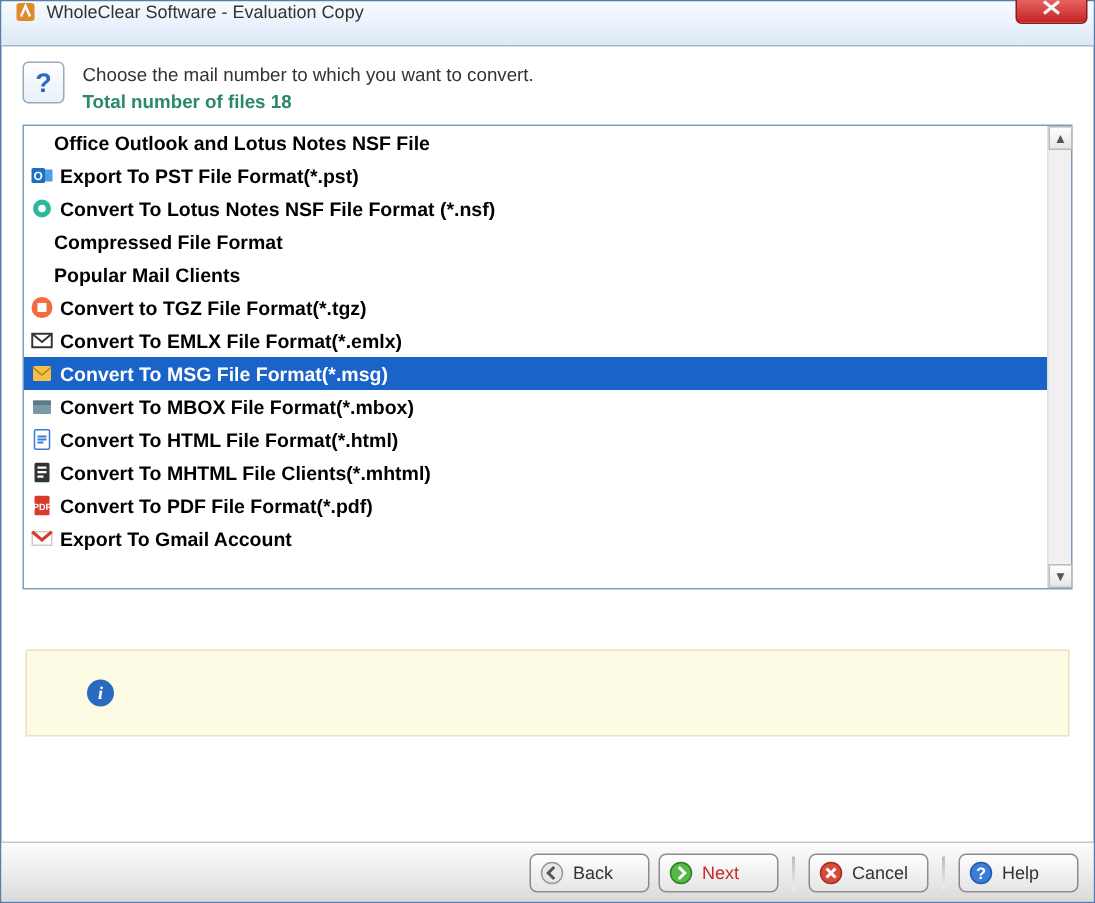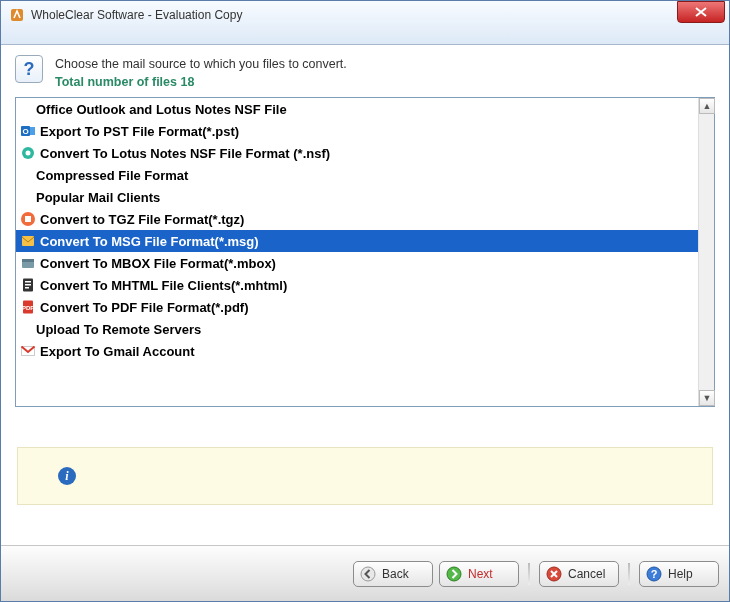--- a/index.html
+++ b/index.html
@@ -1,18 +1,18 @@
 <!DOCTYPE html>
 <html><head>
 <meta charset="utf-8">
 <style>
   * { margin: 0; padding: 0; box-sizing: border-box; font-family: "Segoe UI", Tahoma, sans-serif; }
   body { background: #fff; width: 730px; height: 602px; overflow: hidden; }
   .window { width: 730px; height: 602px; border: 1px solid #5a7ca8; background: #fff; display: flex; flex-direction: column; }
-  .titlebar { height: 44px; background: linear-gradient(#f7fbff, #dde9f7); display: flex; align-items: center; padding: 0 4px 16px 8px; border-bottom: 1px solid #a8b8cc; position: relative; }
+  .titlebar { height: 30px; background: linear-gradient(#f7fbff, #dde9f7); display: flex; align-items: center; padding: 0 4px 16px 8px; border-bottom: 1px solid #a8b8cc; position: relative; }
   .titlebar-icon { width: 16px; height: 16px; margin-right: 6px; display:flex; align-items:center; justify-content:center;}
   .titlebar-title { font-size: 12px; color: #333; flex: 1; }
   .titlebar-close { width: 48px; height: 22px; background: linear-gradient(#e77,#c62323); border: 1px solid #8b1a1a; border-radius: 0 0 4px 4px; display:flex; align-items:center; justify-content:center; color:#fff; font-weight:bold; font-size:13px; margin-top:-6px;}
   .titlebar-close svg { display:block; }
   .header-strip { display:flex; align-items:flex-start; padding:10px 14px 6px 14px; }
   .header-icon { width:28px; height:28px; border:1px solid #9ab; border-radius:4px; display:flex; align-items:center; justify-content:center; background:linear-gradient(#fff,#e8f0fa); margin-right:12px; color:#2a6bbf; font-weight:bold; font-size:18px;}
   .header-text { font-size:12.5px; color:#333; line-height:1.45; }
   .header-text .count-line { color:#2a8a66; font-weight:bold; }
   .content-wrap { flex:1; padding: 0 14px 0 14px; display:flex; flex-direction:column; }
   .listbox { border:1px solid #7f9db9; background:#fff; height:310px; position:relative; }
@@ -21,21 +21,21 @@
   .scroll-btn { width:16px; height:16px; background:linear-gradient(#fefefe,#e6e6e6); border:1px solid #bbb; display:flex; align-items:center; justify-content:center; font-size:9px; color:#555;}
   .scroll-btn.up{ position:absolute; top:0;}
   .scroll-btn.down{ position:absolute; bottom:0;}
   .row { height:22px; display:flex; align-items:center; padding:0 14px 0 4px; font-size:13px; color:#000; white-space:nowrap; }
   .row.header { font-weight:bold; padding-left:20px;}
   .row .icon { width:16px; height:16px; margin-right:4px; display:flex; align-items:center; justify-content:center; flex-shrink:0;}
   .row.selected { background:#1a63c8; color:#fff; }
   .row.item { font-weight:bold; cursor:default;}
   .info-box { margin: 40px 2px 0 2px; background:#fdfbe3; border:1px solid #e8e4c0; height:58px; display:flex; align-items:center; padding:0 20px 0 40px; font-size:13px; color:#333;}
   .info-box .iicon { width:18px; height:18px; border-radius:50%; background:#2a6bbf; color:#fff; font-weight:bold; font-family:Georgia,serif; font-style:italic; font-size:12px; display:flex; align-items:center; justify-content:center; margin-right:24px;}
-  .button-bar { height:56px; border-top:1px solid #c6c6c6; background:linear-gradient(#fdfdfd,#e9e9e9 60%,#dadada); display:flex; align-items:center; justify-content:flex-end; padding:0 10px; gap:6px;}
+  .button-bar { height:40px; border-top:1px solid #c6c6c6; background:linear-gradient(#fdfdfd,#e9e9e9 60%,#dadada); display:flex; align-items:center; justify-content:flex-end; padding:0 10px; gap:6px;}
   .btn { height:26px; min-width:80px; padding:0 10px 0 6px; border:1px solid #8c8c8c; border-radius:5px; background:linear-gradient(#fefefe,#e5e5e5); display:flex; align-items:center; gap:6px; font-size:12px; color:#333; cursor:default;}
   .btn .bicon { width:16px; height:16px; display:flex; align-items:center; justify-content:center;}
   .btn.next .label{ color:#c52b2b; font-weight:normal;}
   .sep { width:2px; height:22px; background:linear-gradient(#bbb,#eee); margin:0 3px;}
 </style>
 </head>
 <body>
 
 <div class="window">
   <div class="titlebar">
@@ -49,21 +49,21 @@
     <div class="titlebar-close">
       <svg width="12" height="10" viewBox="0 0 12 10">
           <path d="M1 1 L11 9 M11 1 L1 9" stroke="#fff" stroke-width="2"></path>
         </svg>
     </div>
   </div>
 
   <div class="header-strip">
     <div class="header-icon">?</div>
     <div class="header-text">
-      <div>Choose the mail source to which you files to convert.</div>
+      <div>Choose the mail number to which you want to convert.</div>
       <div class="count-line">
         <span>Total number of files </span><span>18</span>
       </div>
     </div>
   </div>
 
   <div class="content-wrap">
     <div class="listbox">
       <div class="list-inner" id="list-inner">
           <div class="row header">Office Outlook and Lotus Notes NSF File</div>
@@ -90,37 +90,55 @@
           <div class="row header">Popular Mail Clients</div>
           <div class="row item">
             <span class="icon">
               <svg width="16" height="16" viewBox="0 0 16 16">
                 <circle cx="8" cy="8" r="7" fill="#f26b3a"></circle>
                 <rect x="5" y="5" width="6" height="6" fill="#fff"></rect>
               </svg>
             </span>
             <span>Convert to TGZ File Format(*.tgz)</span>
           </div>
+          <div class="row item">
+            <span class="icon">
+              <svg width="16" height="16" viewBox="0 0 16 16">
+                <rect x="1.5" y="3.5" width="13" height="9" fill="none" stroke="#333" stroke-width="1.3"></rect>
+                <path d="M1.5 3.5 L8 9 L14.5 3.5" fill="none" stroke="#333" stroke-width="1.3"></path>
+              </svg>
+            </span>
+            <span>Convert To EMLX File Format(*.emlx)</span>
+          </div>
           <div class="row item selected">
             <span class="icon">
               <svg width="16" height="16" viewBox="0 0 16 16">
                 <rect x="2" y="3" width="12" height="10" rx="1" fill="#f4c048"></rect>
                 <path d="M2 4 L8 9 L14 4" stroke="#b57f12" fill="none"></path>
               </svg>
             </span>
             <span>Convert To MSG File Format(*.msg)</span>
           </div>
           <div class="row item">
             <span class="icon">
               <svg width="16" height="16" viewBox="0 0 16 16">
                 <rect x="2" y="4" width="12" height="9" rx="1" fill="#7a9aa8"></rect>
                 <rect x="2" y="4" width="12" height="3" fill="#5c7a88"></rect>
               </svg>
             </span>
             <span>Convert To MBOX File Format(*.mbox)</span>
+          </div>
+          <div class="row item">
+            <span class="icon">
+              <svg width="16" height="16" viewBox="0 0 16 16">
+                <rect x="3" y="1.5" width="10" height="13" rx="1" fill="#fff" stroke="#3a7bd5"></rect>
+                <path d="M5 6h6M5 8h6M5 10h4" stroke="#3a7bd5" stroke-width="1.2"></path>
+              </svg>
+            </span>
+            <span>Convert To HTML File Format(*.html)</span>
           </div>
           <div class="row item">
             <span class="icon">
               <svg width="16" height="16" viewBox="0 0 16 16">
                 <rect x="3" y="1.5" width="10" height="13" rx="1" fill="#333"></rect>
                 <rect x="5" y="4" width="6" height="1.5" fill="#fff"></rect>
                 <rect x="5" y="7" width="6" height="1.5" fill="#fff"></rect>
                 <rect x="5" y="10" width="4" height="1.5" fill="#fff"></rect>
               </svg>
             </span>
@@ -128,21 +146,20 @@
           </div>
           <div class="row item">
             <span class="icon">
               <svg width="16" height="16" viewBox="0 0 16 16">
                 <rect x="3" y="1.5" width="10" height="13" rx="1" fill="#d93a2b"></rect>
                 <text x="8" y="11" text-anchor="middle" font-size="6" font-weight="bold" fill="#fff">PDF</text>
               </svg>
             </span>
             <span>Convert To PDF File Format(*.pdf)</span>
           </div>
-          <div class="row header">Upload To Remote Servers</div>
           <div class="row item">
             <span class="icon">
               <svg width="16" height="16" viewBox="0 0 16 16">
                 <rect x="1.5" y="3.5" width="13" height="9" fill="#fff" stroke="#ccc"></rect>
                 <path d="M1.5 3.5 L8 9 L14.5 3.5" fill="none" stroke="#d93a2b" stroke-width="2"></path>
               </svg>
             </span>
             <span>Export To Gmail Account</span>
           </div>
         </div>

